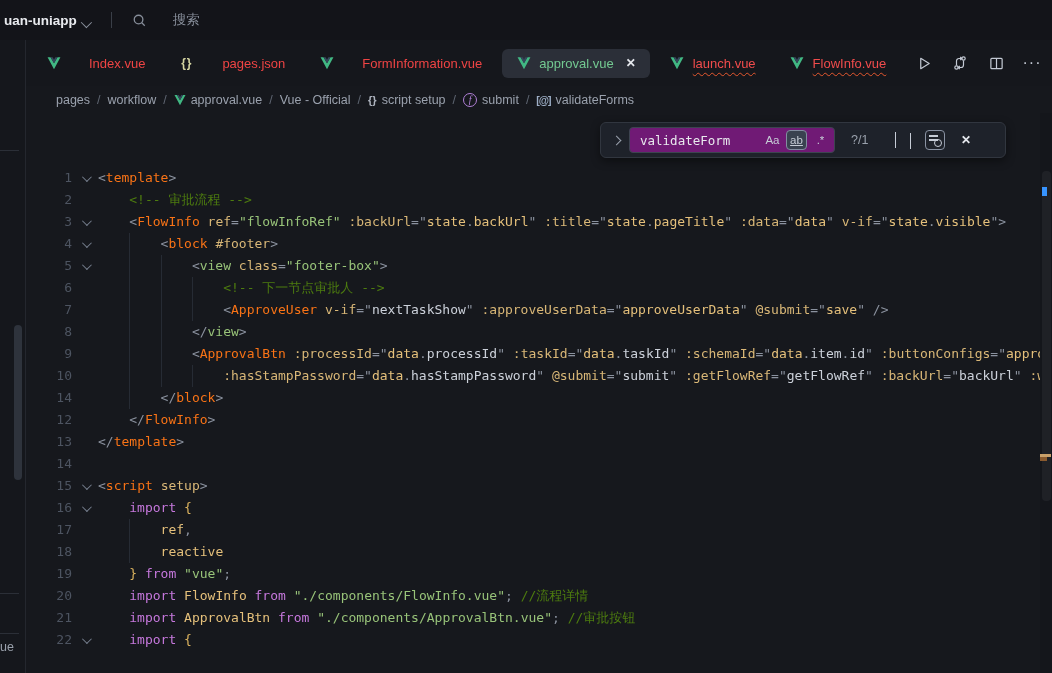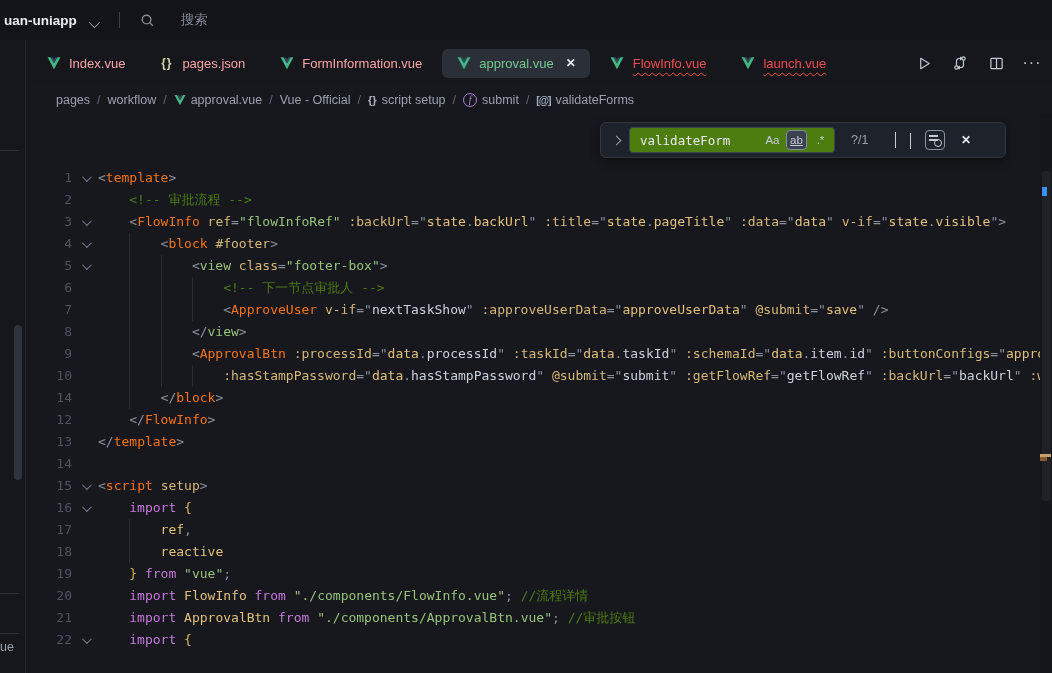--- a/index.html
+++ b/index.html
@@ -3,21 +3,21 @@
 <meta charset="utf-8">
 <style>
   * { margin:0; padding:0; box-sizing:border-box; }
   html,body { width:1052px; height:673px; overflow:hidden; background:#131419; }
   body { font-family:"Liberation Sans", sans-serif; color:#c5cad3; }
 
   .app { width:1052px; height:673px; display:flex; flex-direction:column; }
 
   
   .titlebar { height:40px; flex:none; background:#131419; display:flex; align-items:center; padding-left:4px; }
-  .project { display:flex; align-items:flex-end; gap:12px; color:#e8eaee; font-size:13.5px; font-weight:700; cursor:default; }
+  .project { display:flex; align-items:flex-end; gap:4px; color:#e8eaee; font-size:13.5px; font-weight:700; cursor:default; }
   .chev-down { width:8px; height:8px; border-right:1.6px solid #8a919d; border-bottom:1.6px solid #8a919d; transform:rotate(45deg) translateY(-2px); }
   .tb-divider { width:1px; height:16px; background:#3a3f48; margin:0 20px 0 22px; }
   .tb-search { display:flex; align-items:center; gap:26px; color:#878e9a; font-size:13.5px; }
 
   
   .bodyrow { flex:1; display:flex; min-height:0; }
 
   
   .sliver { width:26px; flex:none; background:#15171c; border-right:1px solid #24272e; position:relative; overflow:hidden; }
   .sliver .hline { position:absolute; left:0; right:6px; height:1px; background:#2b2f37; }
@@ -25,21 +25,21 @@
   .sliver .cutlabel { position:absolute; left:0; color:#9aa1ac; font-size:12.5px; }
 
   .editor-col { flex:1; display:flex; flex-direction:column; min-width:0; background:#16181d; }
 
   
   .tabrow { height:46px; flex:none; background:#15171c; display:flex; align-items:center; padding:0 10px 0 6px; }
   .tablist { display:flex; align-items:center; gap:6px; }
   .tab { display:flex; align-items:center; gap:8px; padding:7px 14px; border-radius:6px; font-size:13px; cursor:default; }
   .tab .fico { width:15px; height:15px; flex:none; display:flex; align-items:center; justify-content:center; }
   .tab.active { background:#2b2f38; }
-  .t-modified { color:#fca5a5; }
+  .t-modified { color:#ef4444;margin-left:20px; }
   .t-untracked { color:#73c991; }
   .t-error { color:#f14c4c; text-decoration:underline; text-decoration-style:wavy; text-decoration-color:#e4572e; text-decoration-thickness:1px; text-underline-offset:4px; }
   .tab .close { color:#e6e9ee; font-size:12px; font-weight:700; margin-left:4px; }
   .json-ico { color:#d6d6a2; font-size:12px; font-weight:700; letter-spacing:1px; }
 
   .tab-actions { margin-left:auto; display:flex; align-items:center; gap:16px; color:#c3c9d3; }
   .tab-actions .act { width:20px; height:20px; display:flex; align-items:center; justify-content:center; }
   .more-glyph { font-size:16px; letter-spacing:1px; color:#c3c9d3; }
 
   
@@ -81,21 +81,21 @@
   .mark-blue { position:absolute; right:5px; top:74px; width:5px; height:9px; background:#3794ff; }
   .mark-orange1 { position:absolute; right:1px; top:341px; width:11px; height:3px; background:#c9a06a; }
   .mark-orange2 { position:absolute; right:5px; top:344px; width:7px; height:4px; background:#8a5a2e; }
 
   
   .find { position:absolute; top:9px; right:46px; width:406px; height:36px; background:#1e222a;
           border:1px solid #31363f; border-radius:6px; box-shadow:0 3px 10px rgba(0,0,0,0.45);
           display:flex; align-items:center; padding:0 10px 0 8px; z-index:5; font-family:"Liberation Sans",sans-serif; }
   .find .toggler { width:14px; display:flex; align-items:center; justify-content:center; margin-right:6px; }
   .chev-right { width:7px; height:7px; border-right:1.6px solid #9aa1ad; border-bottom:1.6px solid #9aa1ad; transform:rotate(-45deg); }
-  .find-input { width:206px; height:26px; background:#4d7c0f; border:1px solid #3d4450; border-radius:4px;
+  .find-input { width:206px; height:26px; background:#701a75; border:1px solid #3d4450; border-radius:4px;
                 display:flex; align-items:center; padding:0 3px 0 10px; gap:3px; }
   .find-query { flex:1; color:#e8eaee; font-size:12.5px; font-family:"DejaVu Sans Mono",monospace; }
   .fbtn { flex:none; min-width:21px; height:20px; border-radius:4px; display:flex; align-items:center; justify-content:center;
           color:#c6ccd6; font-size:11.5px; padding:0 2px; }
   .fbtn.active { background:#3a4250; border:1px solid #838da0; }
   .fbtn .uab { text-decoration:underline; }
   .find-results { color:#9aa1ac; font-size:12.5px; margin-left:16px; width:34px; }
   .find-nav { display:flex; align-items:center; gap:14px; margin-left:10px; }
   .nav-up { width:8px; height:8px; border-left:1.7px solid #c6ccd6; border-top:1.7px solid #c6ccd6; transform:rotate(45deg) translateY(2px); }
   .nav-down { width:8px; height:8px; border-right:1.7px solid #c6ccd6; border-bottom:1.7px solid #c6ccd6; transform:rotate(45deg) translateY(-2px); }
@@ -176,30 +176,30 @@
               <span class="t-untracked">approval.vue</span>
               <span class="close">✕</span>
             </div>
             <div class="tab">
               <span class="fico">
                 <svg width="14" height="14" viewBox="0 0 24 22">
                   <path d="M1 1h5l6 10.3L18 1h5L12 21.5Z" fill="#41b883"></path>
                   <path d="M6 1h3.6L12 5.3 14.4 1H18l-6 10.5Z" fill="#35495e"></path>
                 </svg>
               </span>
+              <span class="t-error">launch.vue</span>
+            </div>
+            <div class="tab">
+              <span class="fico">
+                <svg width="14" height="14" viewBox="0 0 24 22">
+                  <path d="M1 1h5l6 10.3L18 1h5L12 21.5Z" fill="#41b883"></path>
+                  <path d="M6 1h3.6L12 5.3 14.4 1H18l-6 10.5Z" fill="#35495e"></path>
+                </svg>
+              </span>
               <span class="t-error">FlowInfo.vue</span>
-            </div>
-            <div class="tab">
-              <span class="fico">
-                <svg width="14" height="14" viewBox="0 0 24 22">
-                  <path d="M1 1h5l6 10.3L18 1h5L12 21.5Z" fill="#41b883"></path>
-                  <path d="M6 1h3.6L12 5.3 14.4 1H18l-6 10.5Z" fill="#35495e"></path>
-                </svg>
-              </span>
-              <span class="t-error">launch.vue</span>
             </div>
           </div>
         <div class="tab-actions">
           <span class="act">
             <svg width="15" height="15" viewBox="0 0 16 16">
                 <path d="M4 2.5 L13 8 L4 13.5 Z" fill="none" stroke="#c3c9d3" stroke-width="1.3" stroke-linejoin="round"></path>
               </svg>
           </span>
           <span class="act">
             <svg width="16" height="16" viewBox="0 0 16 16" fill="none" stroke="#c3c9d3" stroke-width="1.2">

